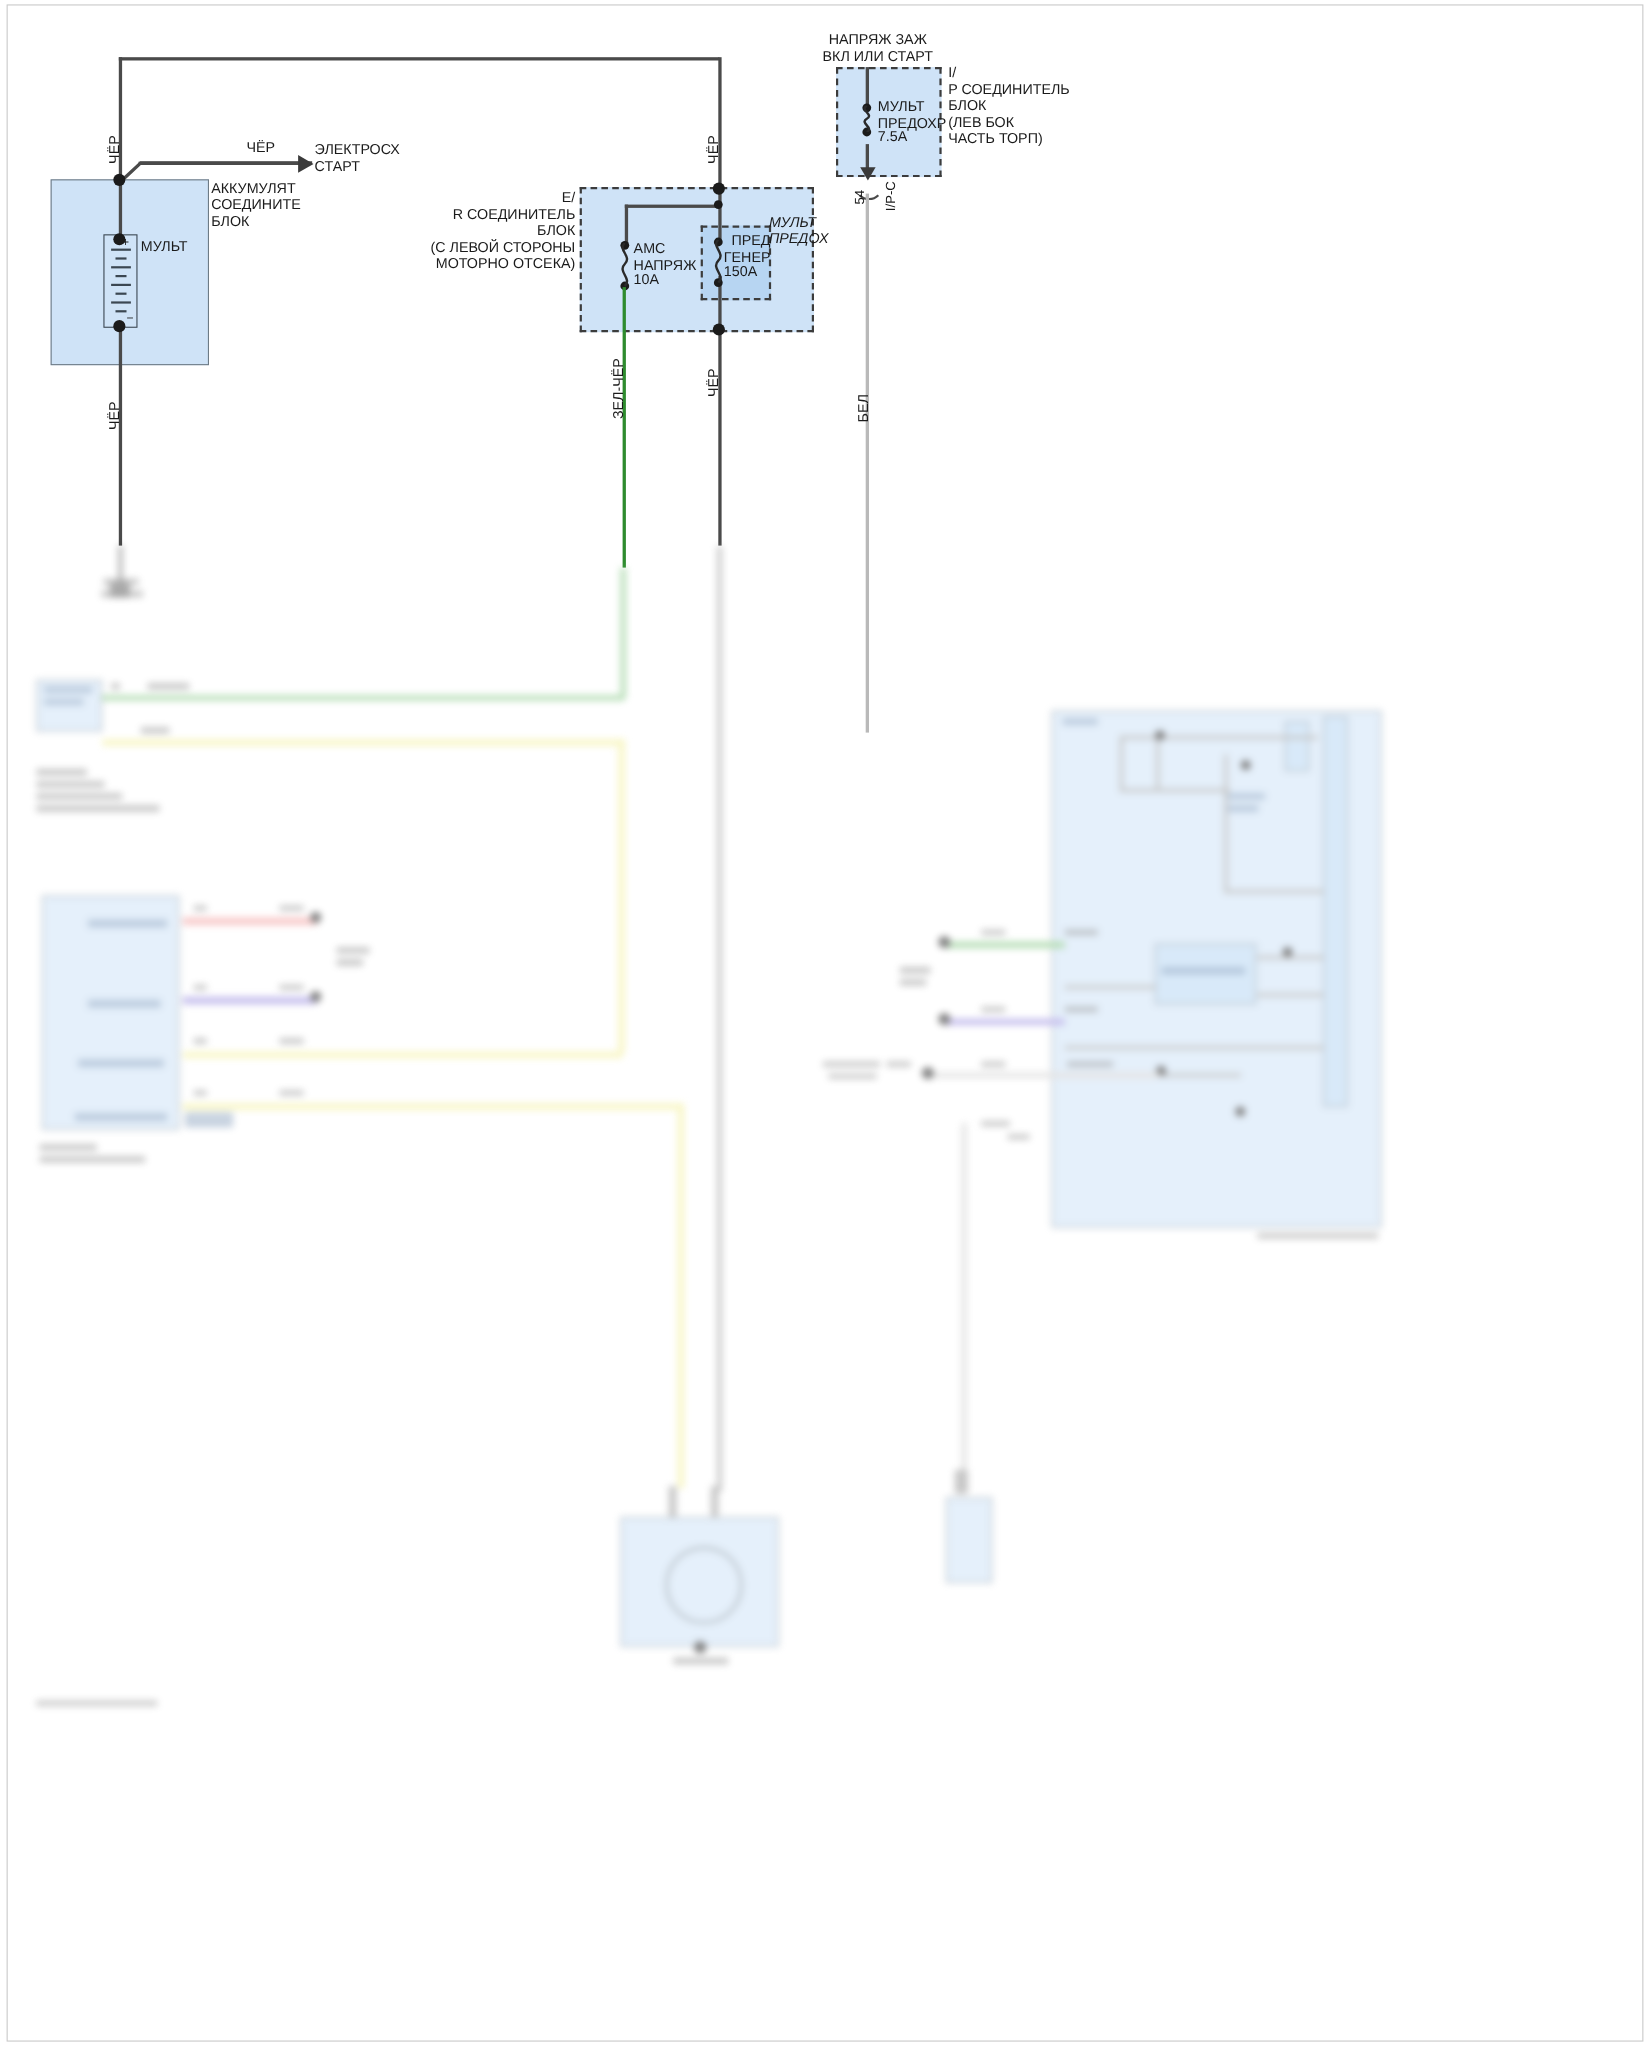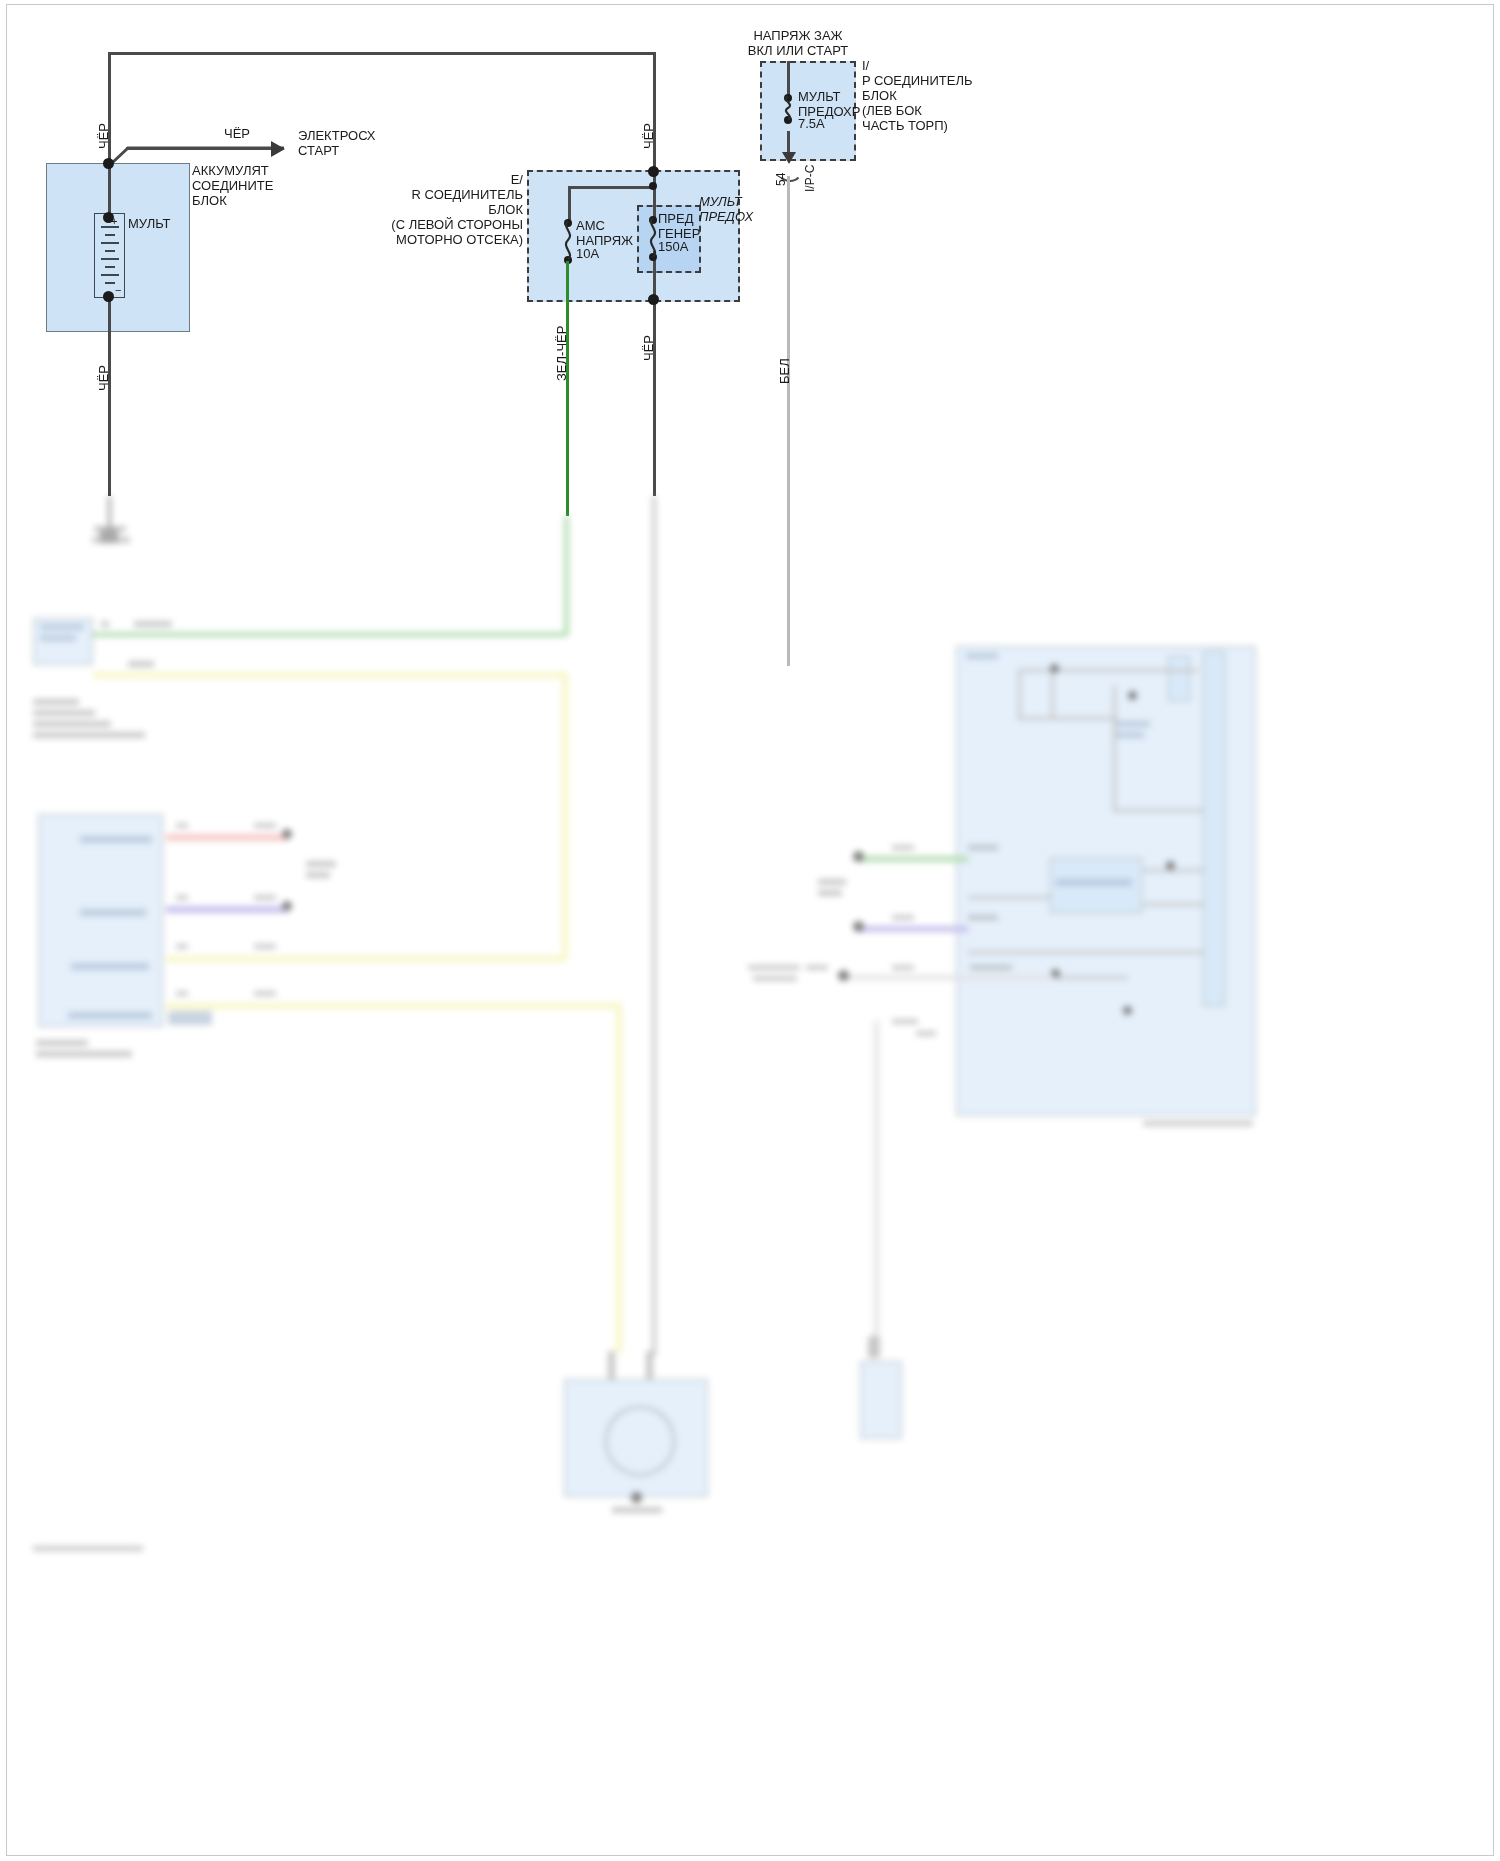--- a/index.html
+++ b/index.html
@@ -202,21 +202,21 @@
     <div class="wire v" style="left:100px; top:46px; height:111px;"></div>
 
     <div class="lbl vert" style="left:88px; top:143px;">ЧЁР</div>
 
     <svg style="position:absolute; left:96px; top:128px; width:180px; height:36px;">
       <polyline points="8,29 24,14 180,14" fill="none" stroke="#4a4a4a" stroke-width="3"></polyline>
     </svg>
     <div class="wire h" style="left:118px; top:141px; width:148px;"></div>
     <div class="arrow-r" style="left:263px; top:135px;"></div>
     <div class="lbl" style="left:216px; top:120px;">ЧЁР</div>
-    <div class="lbl" style="left:290px; top:122px;"><span style="white-space:pre-line;">ЭЛЕКТРОСХ
+    <div class="lbl" style="left:278px; top:122px;"><span style="white-space:pre-line;">ЭЛЕКТРОСХ
 СТАРТ</span></div>
 
     <div class="box-blue" style="left:38px; top:157px; width:144px; height:169px;"></div>
     <div class="lbl" style="left:184px; top:157px;"><span style="white-space:pre-line;">АККУМУЛЯТ
 СОЕДИНИТЕ
 БЛОК</span></div>
 
     <div class="wire v" style="left:100px; top:157px; height:55px;"></div>
     <div class="wire v" style="left:100px; top:290px; height:200px;"></div>
 
@@ -275,21 +275,21 @@
     </div>
     <div class="lbl" style="left:568px; top:212px;"><span style="white-space:pre-line;">AMC
 НАПРЯЖ</span></div>
     <div class="lbl" style="left:568px; top:240px;">10A</div>
 
     <div class="fuse" style="left:637px; top:212px;">
       <svg width="16" height="40" viewBox="0 0 16 40">
         <path d="M8 0 C 1 6, 15 12, 8 19 C 1 26, 15 32, 8 39" fill="none" stroke="#2a2a2a" stroke-width="2.2"></path>
       </svg>
     </div>
-    <div class="lbl" style="left:650px; top:205px;"><span style="white-space:pre-line;">ПРЕД
+    <div class="lbl" style="left:650px; top:205px;text-align:right;"><span style="white-space:pre-line;">ПРЕД
 ГЕНЕР</span></div>
     <div class="lbl" style="left:650px; top:233px;">150A</div>
 
     <div class="wire v wire-green" style="left:558px; top:255px; height:255px;"></div>
     <div class="lbl vert" style="left:546px; top:375px;">ЗЕЛ-ЧЁР</div>
 
     <div class="lbl vert" style="left:633px; top:355px;">ЧЁР</div>
 
     <div class="lbl c" style="left:700px; top:22px; width:180px;"><span style="white-space:pre-line;">НАПРЯЖ ЗАЖ
 ВКЛ ИЛИ СТАРТ</span></div>

